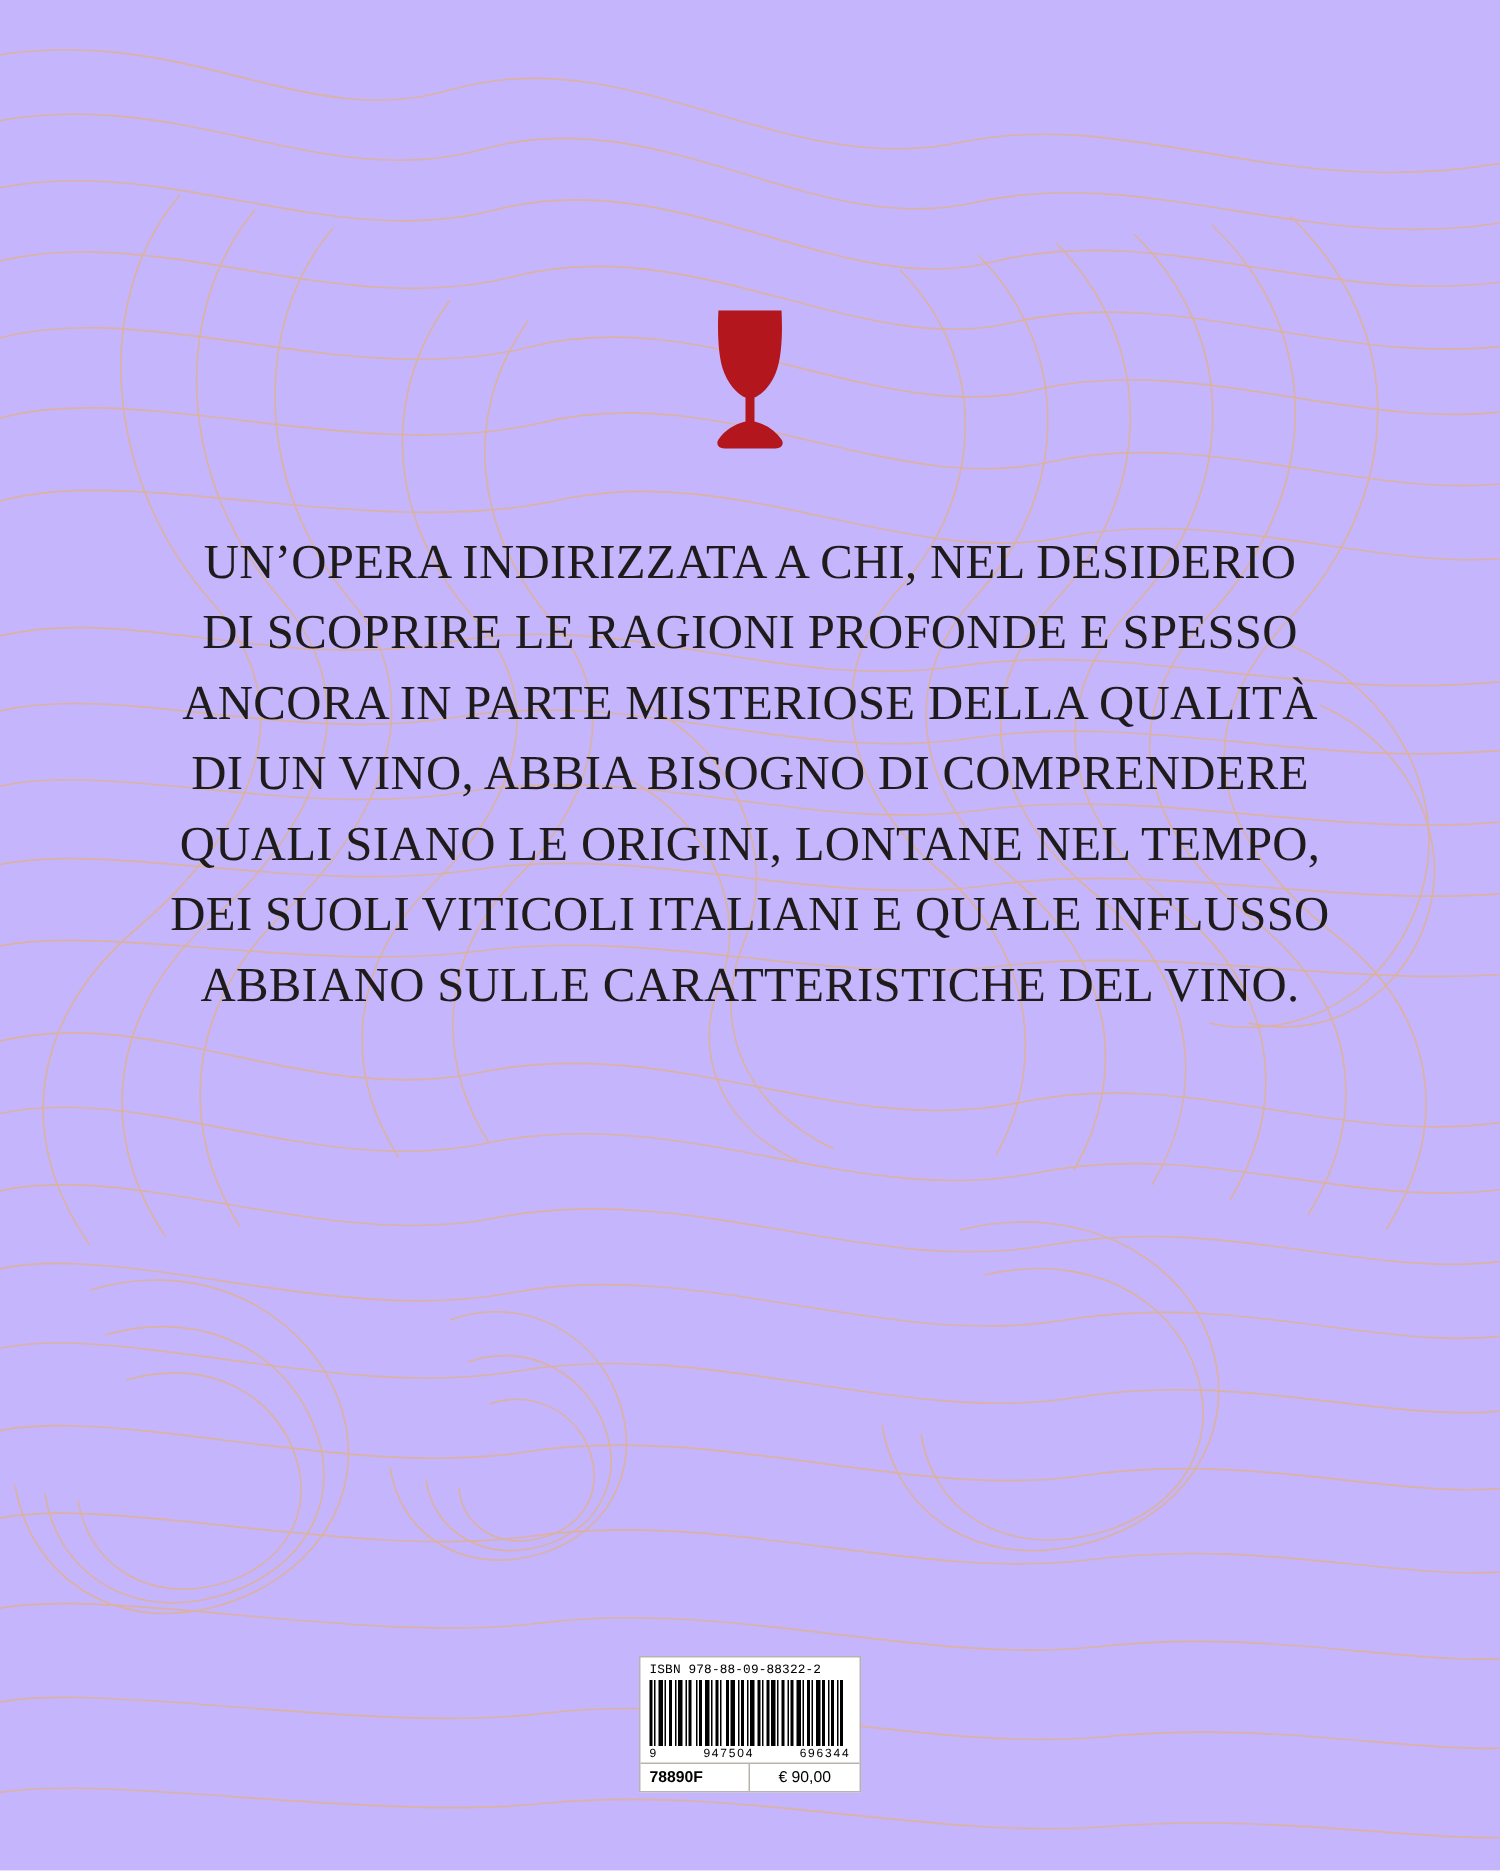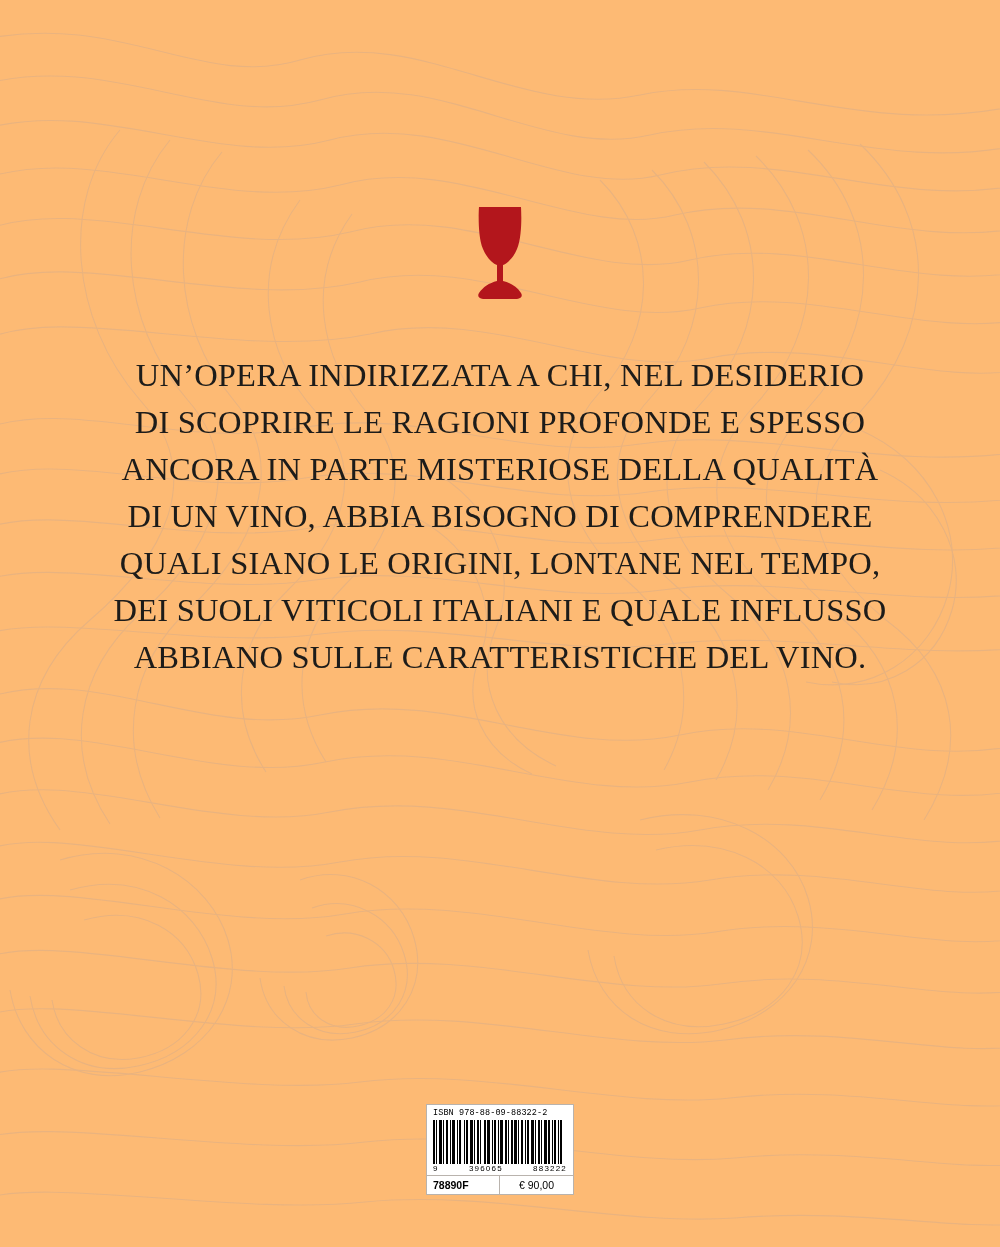--- a/index.html
+++ b/index.html
@@ -8,21 +8,21 @@
     background: #ffffff;
   }
   body {
     font-family: "Liberation Sans", sans-serif;
   }
   .page {
     position: relative;
     width: 1000px;
     height: 1247px;
     overflow: hidden;
-    background: #fdba74;
+    background: #c4b5fd;
   }
   .topo-layer {
     position: absolute;
     inset: 0;
     width: 1000px;
     height: 1247px;
     pointer-events: none;
   }
   .topo-layer svg {
     display: block;
@@ -274,22 +274,22 @@
       <div class="bar" style="width:1px"></div>
         <div class="space" style="width:1px"></div>
       <div class="bar" style="width:2px"></div>
         <div class="space" style="width:2px"></div>
       <div class="bar" style="width:1px"></div>
         <div class="space" style="width:1px"></div>
       <div class="bar" style="width:2px"></div>
     </div>
     <div class="barnums">
       <span>9</span>
-      <span>396065</span>
-      <span>883222</span>
+      <span>947504</span>
+      <span>696344</span>
     </div>
     <div class="price-row">
       <div class="code">78890F</div>
       <div class="price">€ 90,00</div>
     </div>
   </div>
 
 </div>
 
 </body></html>

